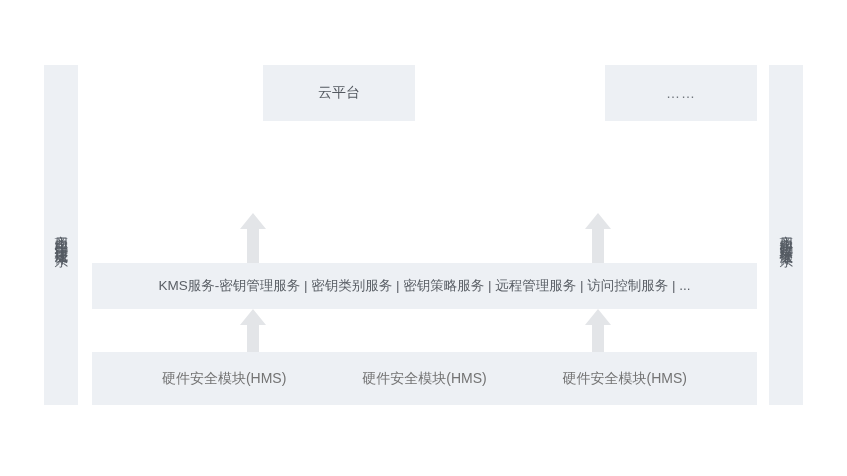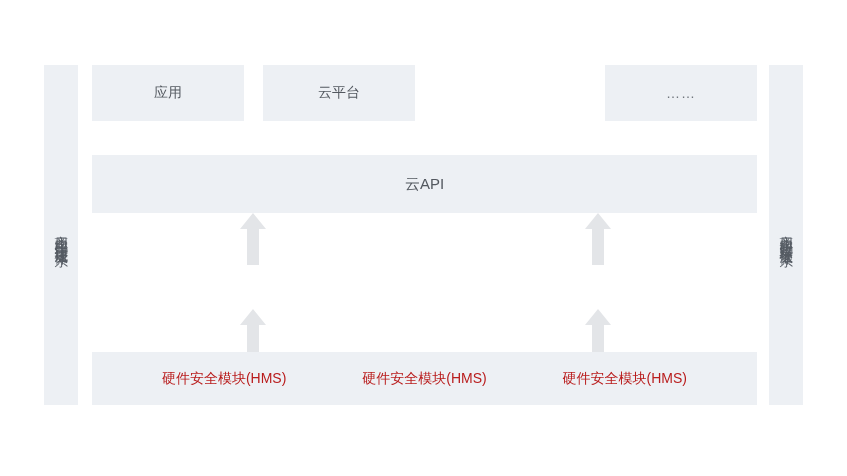--- a/index.html
+++ b/index.html
@@ -96,21 +96,21 @@
   .hms-bar {
     top: 352px;
     left: 92px;
     width: 665px;
     height: 53px;
     justify-content: space-around;
     padding: 0 32px;
   }
   .hms-item {
     font-size: 14px;
-    color: #b91c1c;
+    color: #737373;
     white-space: nowrap;
   }
 
   
   .arrow {
     position: absolute;
     width: 26px;
     height: 52px;
   }
   .arrow svg { display: block; width: 26px; height: 52px; }
@@ -126,45 +126,42 @@
 <div id="diagram">
 
   <div class="rail rail-left">
     <span class="rail-label">商用密码法律法规体系</span>
   </div>
 
   <div class="rail rail-right">
     <span class="rail-label">商用密码政策标准体系</span>
   </div>
 
-  <div class="panel app-box app-box-0">
-    <span>应用</span>
-  </div>
   <div class="panel app-box app-box-1">
     <span>云平台</span>
   </div>
   <div class="panel app-box app-box-3">
     <span class="dots">……</span>
   </div>
 
-  <div class="panel api-bar">
-    <span>云API</span>
-  </div>
 
   <div class="arrow arrow-up-1">
     <svg viewBox="0 0 26 52" xmlns="http://www.w3.org/2000/svg">
       <polygon points="13,0 26,16 19,16 19,52 7,52 7,16 0,16" fill="#e3e5e8"></polygon>
     </svg>
   </div>
   <div class="arrow arrow-up-2">
     <svg viewBox="0 0 26 52" xmlns="http://www.w3.org/2000/svg">
       <polygon points="13,0 26,16 19,16 19,52 7,52 7,16 0,16" fill="#e3e5e8"></polygon>
     </svg>
   </div>
 
+  <div class="panel kms-bar">
+    <span>KMS服务-密钥管理服务 | 密钥类别服务 | 密钥策略服务 | 远程管理服务 | 访问控制服务 | ...</span>
+  </div>
 
   <div class="arrow arrow-low-1">
     <svg viewBox="0 0 26 52" xmlns="http://www.w3.org/2000/svg">
       <polygon points="13,0 26,16 19,16 19,52 7,52 7,16 0,16" fill="#e3e5e8"></polygon>
     </svg>
   </div>
   <div class="arrow arrow-low-2">
     <svg viewBox="0 0 26 52" xmlns="http://www.w3.org/2000/svg">
       <polygon points="13,0 26,16 19,16 19,52 7,52 7,16 0,16" fill="#e3e5e8"></polygon>
     </svg>

